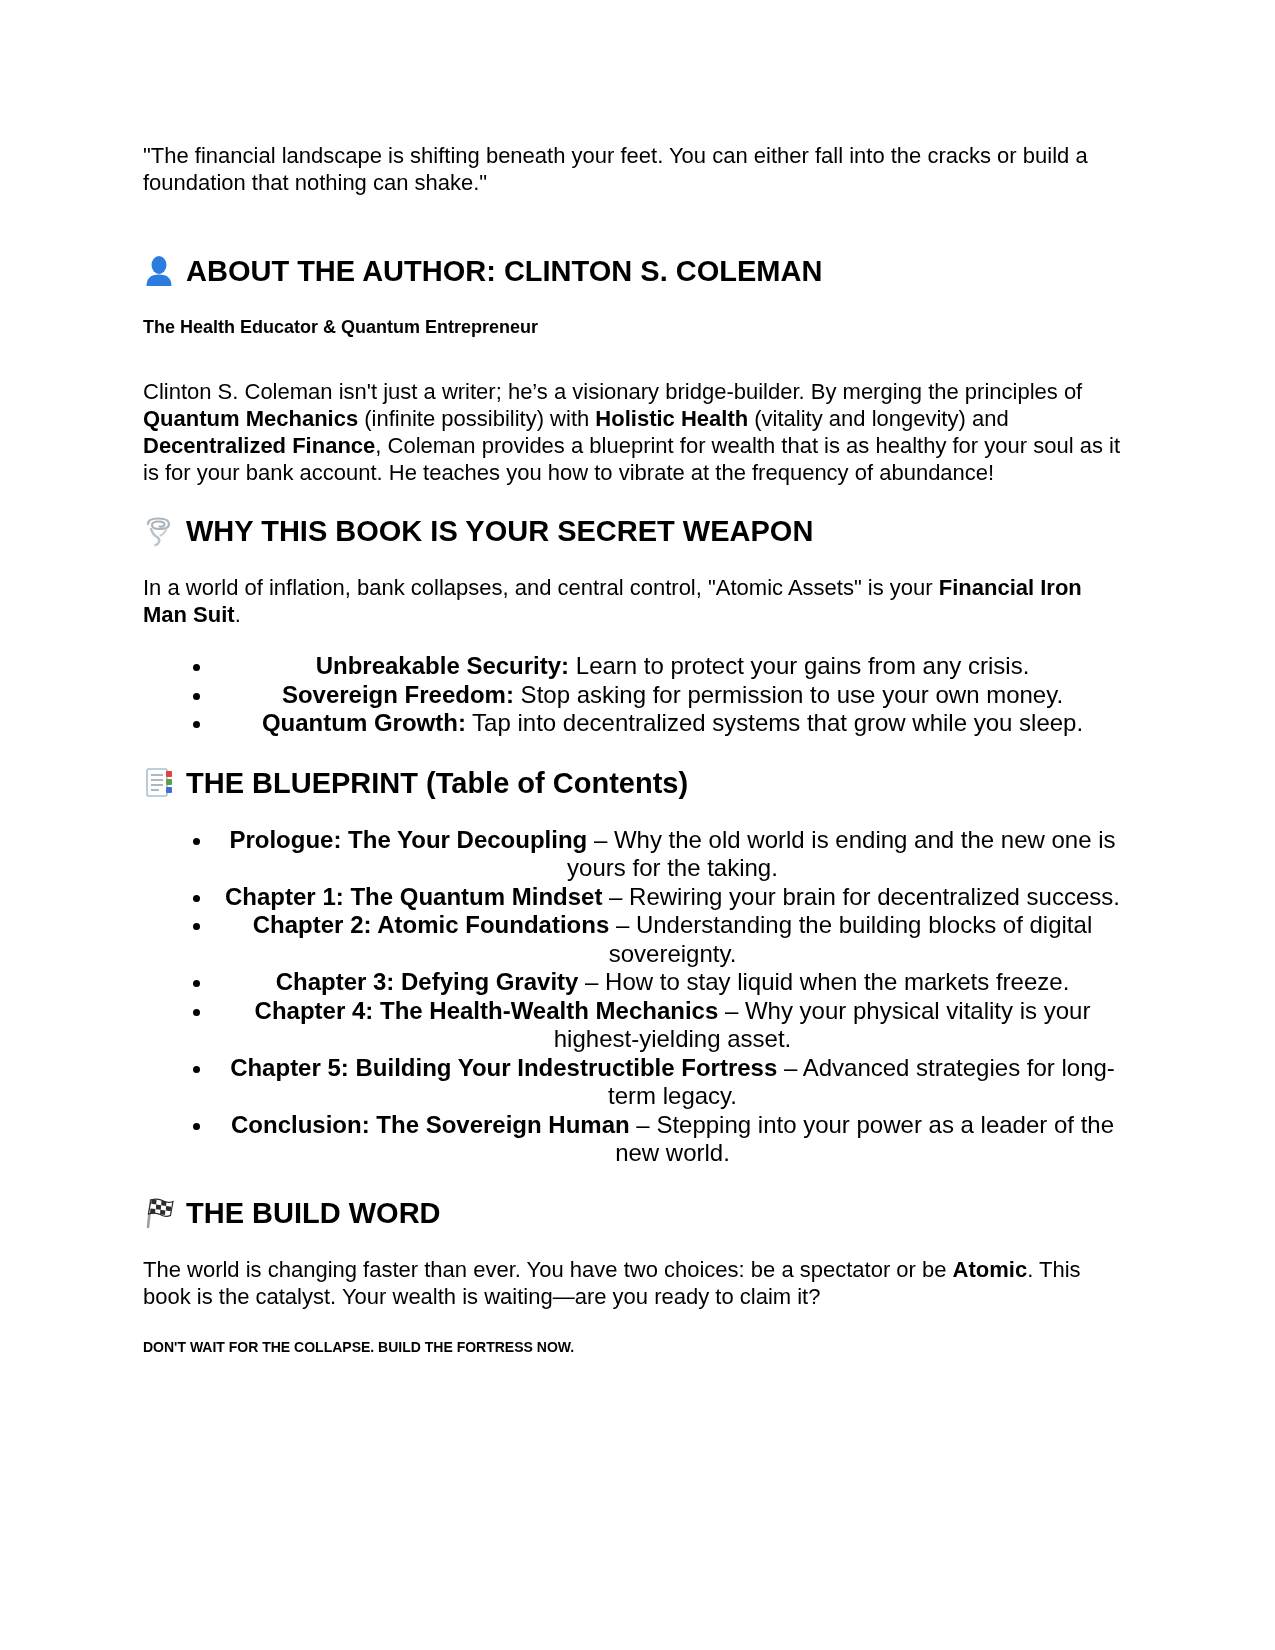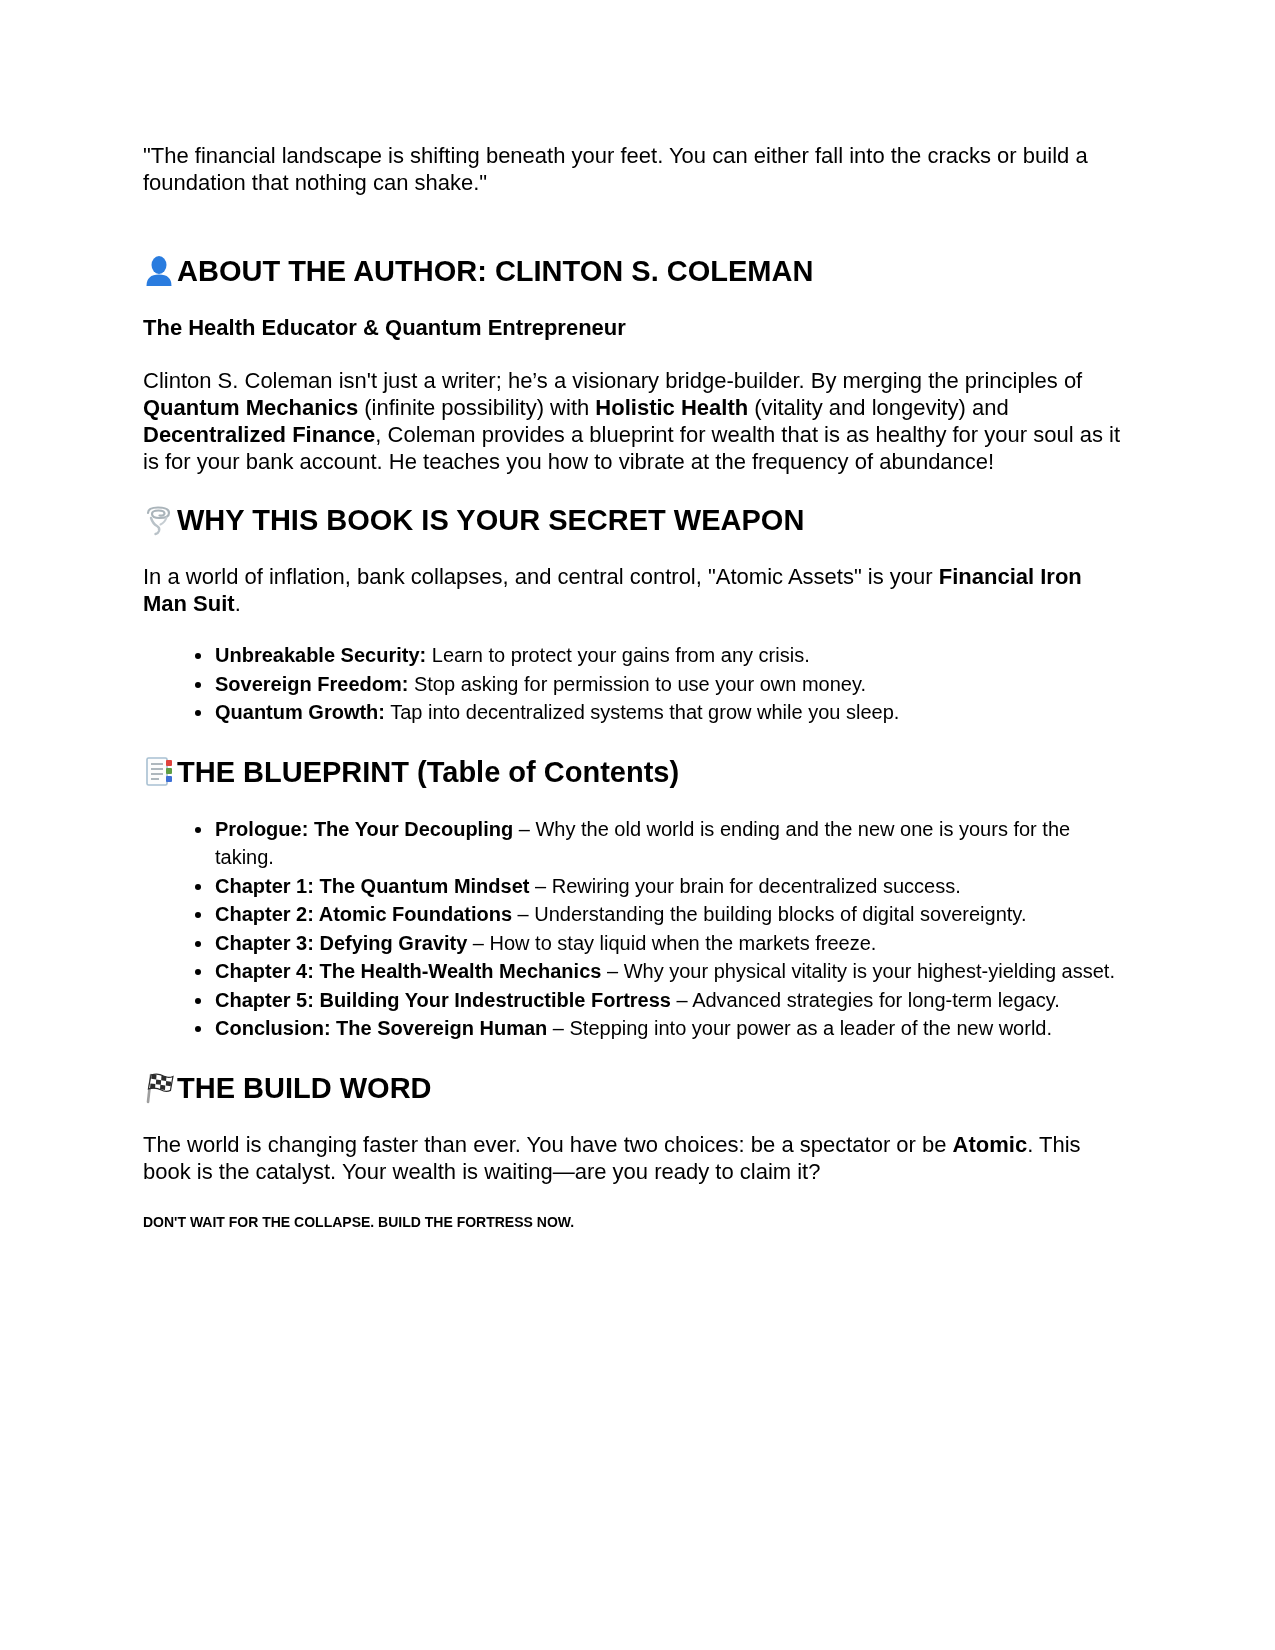--- a/index.html
+++ b/index.html
@@ -15,52 +15,53 @@
     background: #ffffff;
     padding: 142px 145px 60px 143px;
   }
   .body-text {
     font-size: 22px;
     line-height: 27px;
     margin: 0 0 24px 0;
   }
   .quote { margin-bottom: 58px; }
   .subhead {
-    font-size: 22px;
+    font-size: 18px;
     line-height: 27px;
     font-weight: bold;
-    margin: 0 0 26px 0;
+    margin: 0 0 37px 0;
   }
   h2.doc-heading {
     font-size: 29px;
     line-height: 34px;
     font-weight: bold;
     margin: 28px 0 26px 0;
     display: flex;
     align-items: center;
-    gap: 2px;
+    gap: 11px;
     white-space: nowrap;
   }
   h2.doc-heading .hicon {
     display: inline-flex;
     width: 32px;
     height: 34px;
     align-items: center;
     justify-content: center;
     flex: 0 0 auto;
   }
   ul.doc-list {
     margin: 0 0 26px 0;
     padding-left: 71px;
     list-style: disc outside;
   }
   ul.doc-list li {
-    font-size: 20px;
+    font-size: 24px;
     line-height: 28.5px;
     padding-left: 1px;
+    text-align: center;
   }
   .closing {
     font-size: 14px;
     line-height: 27px;
     font-weight: bold;
     margin: 8px 0 0 0;
   }
   b { font-weight: bold; }
 </style>
 </head>

